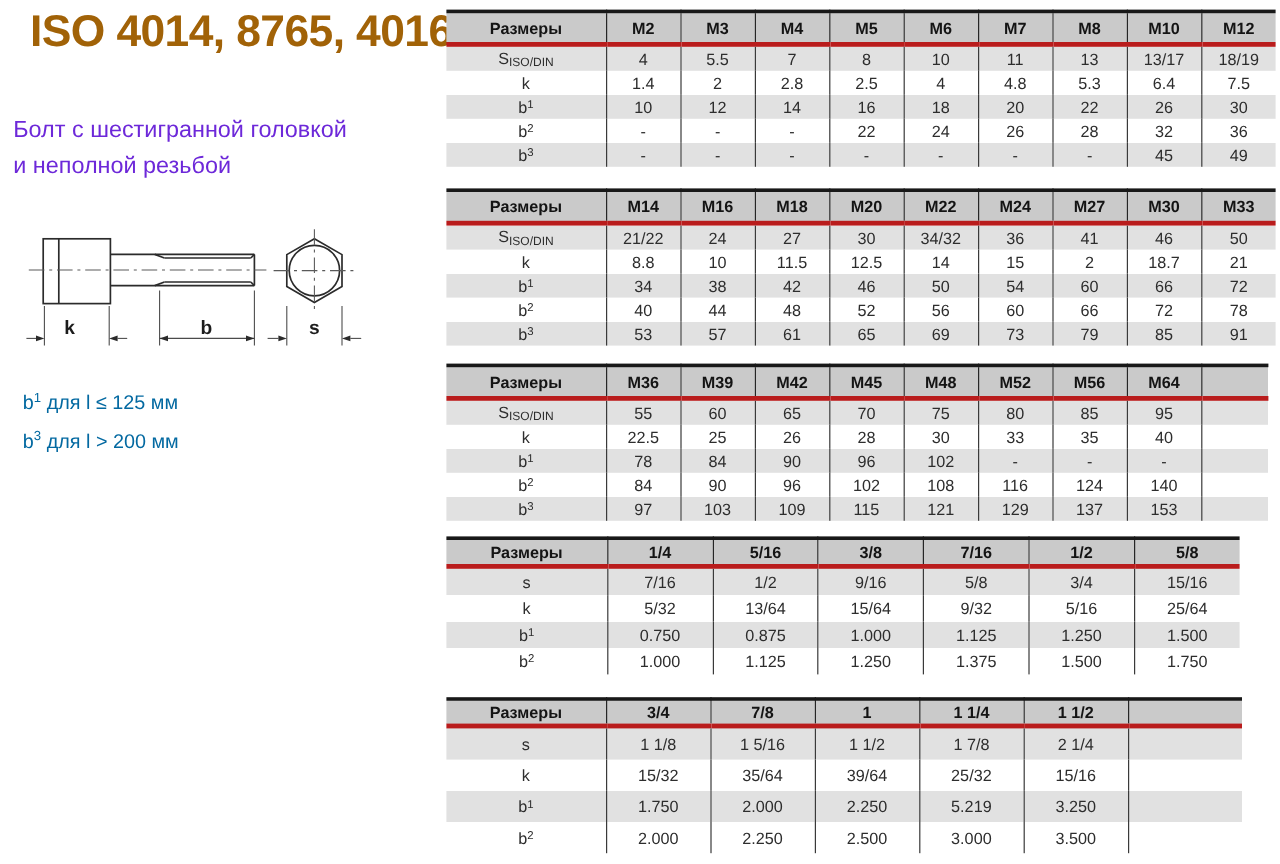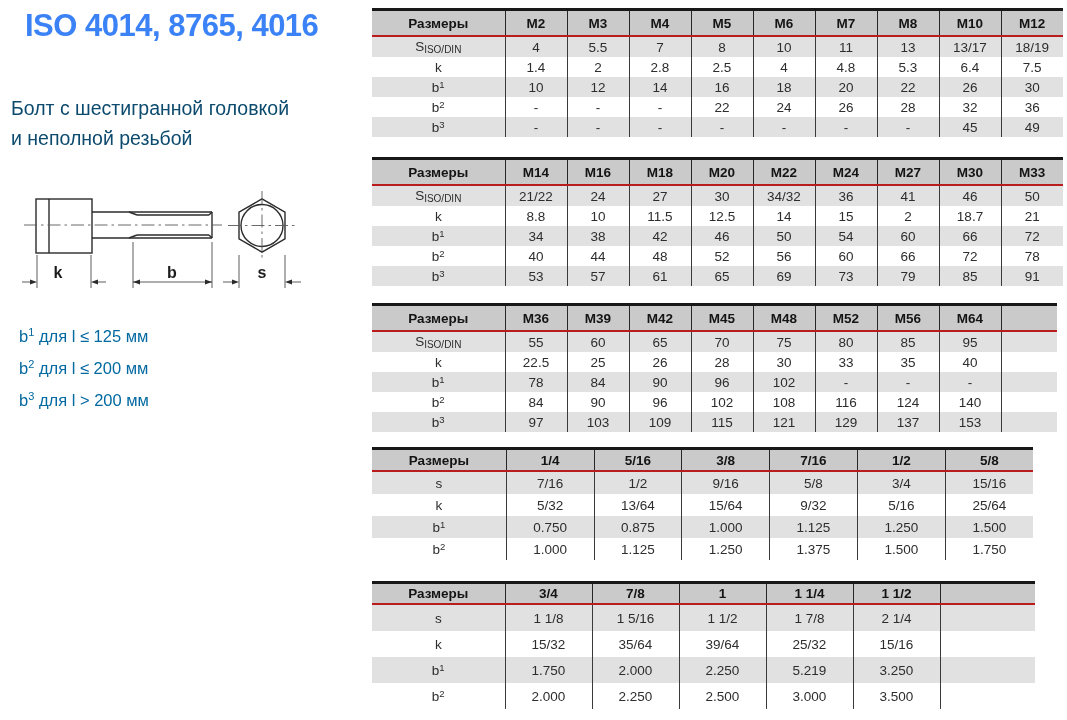--- a/index.html
+++ b/index.html
@@ -1,34 +1,34 @@
 <!DOCTYPE html>
 <html><head>
 <meta charset="utf-8">
 <style>
   html,body{margin:0;padding:0;background:#fff;}
   .canvas{position:relative;width:1067px;height:720px;background:#ffffff;overflow:hidden;
           font-family:"Liberation Sans","DejaVu Sans",sans-serif;color:#2d2d2d;}
 
   
-  .title{position:absolute;left:25px;top:8px;font-size:31px;font-weight:bold;color:#3b82f6;
+  .title{position:absolute;left:25px;top:8px;font-size:37px;font-weight:bold;color:#a16207;
          line-height:36px;letter-spacing:-0.5px;white-space:nowrap;}
-  .subtitle{position:absolute;left:11px;top:93px;font-size:19.5px;color:#0c4a6e;
+  .subtitle{position:absolute;left:11px;top:93px;font-size:19.5px;color:#6d28d9;
             line-height:30px;white-space:nowrap;}
   .notes{position:absolute;left:19px;top:318px;font-size:16.5px;color:#0369a1;line-height:28px;}
   .notes .sup{font-size:11px;vertical-align:6px;}
   .drawing{position:absolute;left:0;top:185px;}
 
   
   .tblwrap{position:absolute;}
   table.grid{border-collapse:collapse;table-layout:fixed;border-top:3px solid #181818;}
   table.grid th, table.grid td{padding:0;text-align:center;vertical-align:middle;
       font-size:13.5px;overflow:hidden;white-space:nowrap;}
   table.grid th{background:#cacaca;color:#141414;font-weight:bold;
-      border-bottom:2px solid #b91c1c;height:24px;}
+      border-bottom:4px solid #b91c1c;height:24px;}
   table.grid th + th{border-left:1px solid #262626;margin-top:31px;}
   table.grid td + td{border-left:1px solid #3a3a3a;}
   table.grid td{height:20px;background:#ffffff;}
   table.grid tbody tr.shade td{background:#e1e1e1;}
   td.rowlabel{font-size:14px;}
   .sub{font-size:10px;vertical-align:-2px;letter-spacing:0;}
   .sup{font-size:9.5px;vertical-align:4px;}
 
   #t0{left:372px;top:8px;}   #t0 table{width:690px;}
   #t1{left:372px;top:157px;} #t1 table{width:690px;}
@@ -114,21 +114,20 @@
       <line class="thin" x1="223" y1="97" x2="232" y2="97"></line>
       <line class="thin" x1="292" y1="97" x2="301" y2="97"></line>
       <polygon class="arr" points="239,97 232,94.6 232,99.4"></polygon>
       <polygon class="arr" points="285,97 292,94.6 292,99.4"></polygon>
       <text class="dimlabel" x="262" y="93" text-anchor="middle">s</text>
     </g>
   </svg>
 
   <div class="notes" id="notes">
       <div><span>b</span><span class="sup">1</span><span> для l ≤ 125 мм</span></div>
-      <div><span>b</span><span class="sup">2</span><span> для l ≤ 200 мм</span></div>
       <div><span>b</span><span class="sup">3</span><span> для l &gt; 200 мм</span></div>
     </div>
 
   <div class="tblwrap" id="t0">
       <table class="grid w62">
         <colgroup>
           <col class="col-label">
           <col class="col-data">
           <col class="col-data">
           <col class="col-data">

